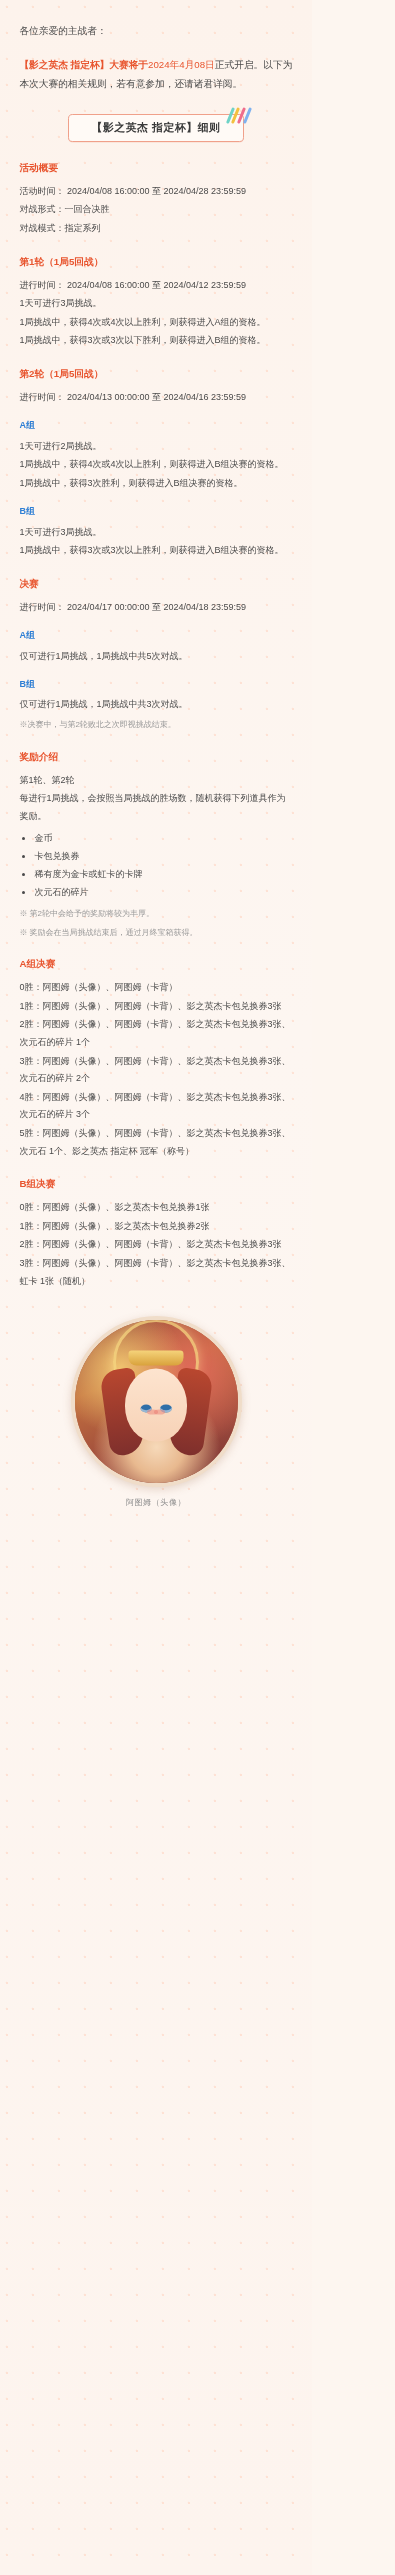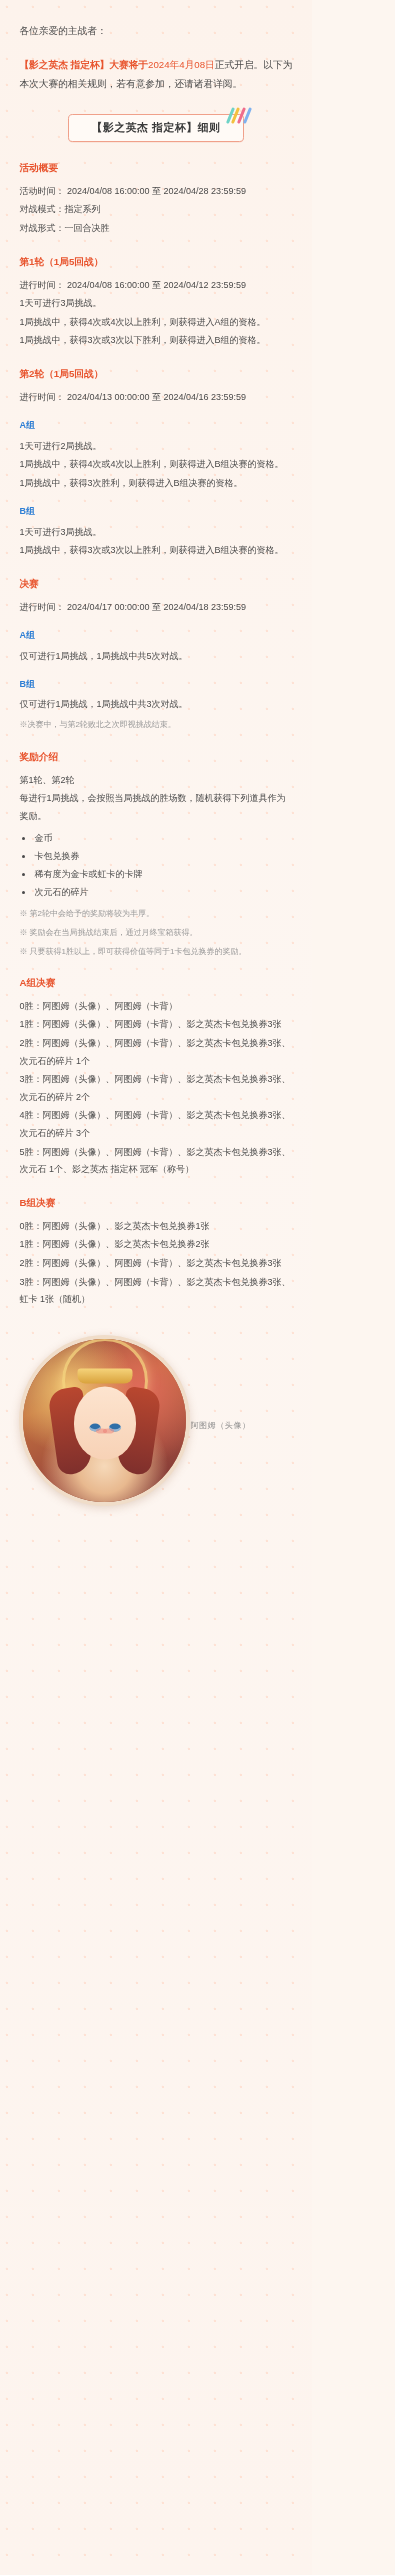--- a/index.html
+++ b/index.html
@@ -107,20 +107,21 @@
     padding-left: 15px;
   }
   ul.bullets li {
     font-size: 9px;
     line-height: 2.0;
     color: #4a4a4a;
   }
   
   .char-wrap {
     display: flex;
+    flex-direction: column;
     align-items: center;
     margin-top: 26px;
   }
   .char-circle {
     width: 171px;
     height: 171px;
     border-radius: 50%;
     border: 4px solid #f0ddc9;
     overflow: hidden;
     position: relative;
@@ -215,22 +216,22 @@
           <i></i>
           <i></i>
           <i></i>
       </span>
     </div>
   </div>
 
   <h2 class="section">活动概要</h2>
   <div class="block">
     <p class="line">活动时间： 2024/04/08 16:00:00 至  2024/04/28 23:59:59</p>
+    <p class="line">对战形式：一回合决胜</p>
     <p class="line">对战模式：指定系列</p>
-    <p class="line">对战形式：一回合决胜</p>
   </div>
 
   <h2 class="section">第1轮（1局5回战）</h2>
   <div class="block">
     <p class="line">进行时间： 2024/04/08 16:00:00 至  2024/04/12 23:59:59</p>
     <p class="line">1天可进行3局挑战。</p>
     <p class="line">1局挑战中，获得4次或4次以上胜利，则获得进入A组的资格。</p>
     <p class="line">1局挑战中，获得3次或3次以下胜利，则获得进入B组的资格。</p>
   </div>
 
@@ -261,21 +262,20 @@
     <p class="line">第1轮、第2轮</p>
     <p class="line">每进行1局挑战，会按照当局挑战的胜场数，随机获得下列道具作为奖励。</p>
     <ul class="bullets">
       <li>金币</li>
       <li>卡包兑换券</li>
       <li>稀有度为金卡或虹卡的卡牌</li>
       <li>次元石的碎片</li>
     </ul>
     <p class="note">※ 第2轮中会给予的奖励将较为丰厚。</p>
     <p class="note">※ 奖励会在当局挑战结束后，通过月终宝箱获得。</p>
-    <p class="note">※ 只要获得1胜以上，即可获得价值等同于1卡包兑换券的奖励。</p>
   </div>
 
   <h2 class="section">A组决赛</h2>
   <div class="block">
     <p class="line">0胜：阿图姆（头像）、阿图姆（卡背）</p>
     <p class="line">1胜：阿图姆（头像）、阿图姆（卡背）、影之英杰卡包兑换券3张</p>
     <p class="line">2胜：阿图姆（头像）、阿图姆（卡背）、影之英杰卡包兑换券3张、次元石的碎片 1个</p>
     <p class="line">3胜：阿图姆（头像）、阿图姆（卡背）、影之英杰卡包兑换券3张、次元石的碎片 2个</p>
     <p class="line">4胜：阿图姆（头像）、阿图姆（卡背）、影之英杰卡包兑换券3张、次元石的碎片 3个</p>
     <p class="line">5胜：阿图姆（头像）、阿图姆（卡背）、影之英杰卡包兑换券3张、次元石 1个、影之英杰 指定杯 冠军（称号）</p>

